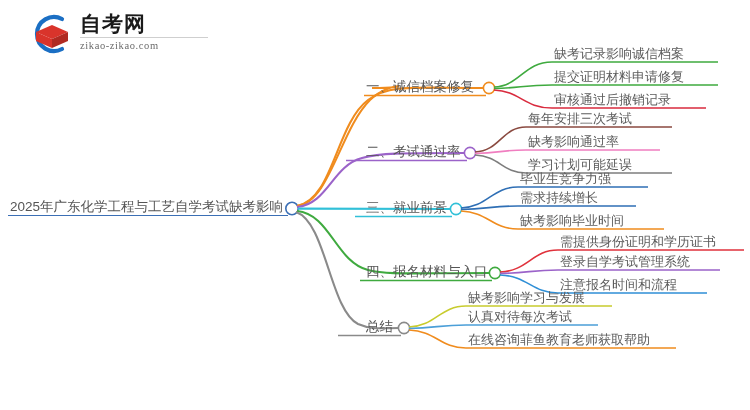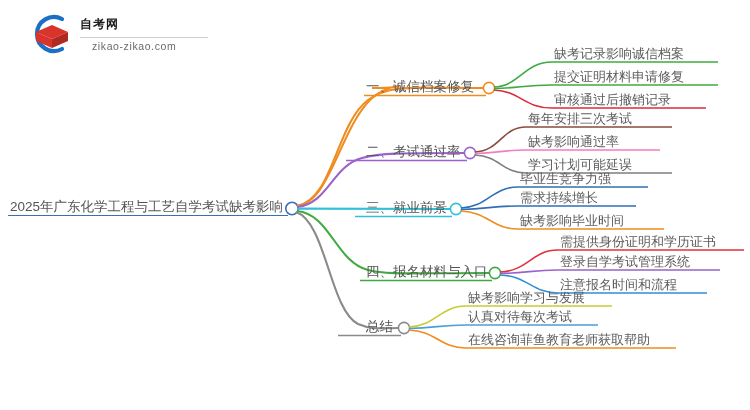--- a/index.html
+++ b/index.html
@@ -63,40 +63,39 @@
   }
   #logo-text-wrap {
     position: absolute;
     left: 52px;
     top: 2px;
     width: 136px;
     height: 44px;
   }
   #logo-title {
     font-family: "Liberation Sans", "DejaVu Sans", sans-serif;
-    font-size: 12px;
+    font-size: 21px;
     font-weight: bold;
     color: #1a1a1a;
     letter-spacing: 1px;
     line-height: 24px;
     white-space: nowrap;
   }
   #logo-rule {
     width: 128px;
     height: 1px;
     background: #cfcfcf;
     margin: 1px 0 2px 0;
   }
   #logo-sub {
-    font-family: Liberation Sans, sans-serif;
+    font-family: Liberation Serif, serif;
     font-size: 10.5px;
     color: #6b6b6b;
     letter-spacing: 0.6px;
     white-space: nowrap;
-    margin-left: 12px;
   }
 </style>
 </head>
 <body>
 
 <div id="logo">
   <div id="logo-mark">
     <svg viewBox="0 0 46 44" width="46" height="44">
       <path d="M34 7 A17 17 0 1 0 34 37" fill="none" stroke="#1b6fc4" stroke-width="4.2" stroke-linecap="round"></path>
       <path d="M24 13 L40 20 L24 27 L8 20 Z" fill="#d9342b"></path>

